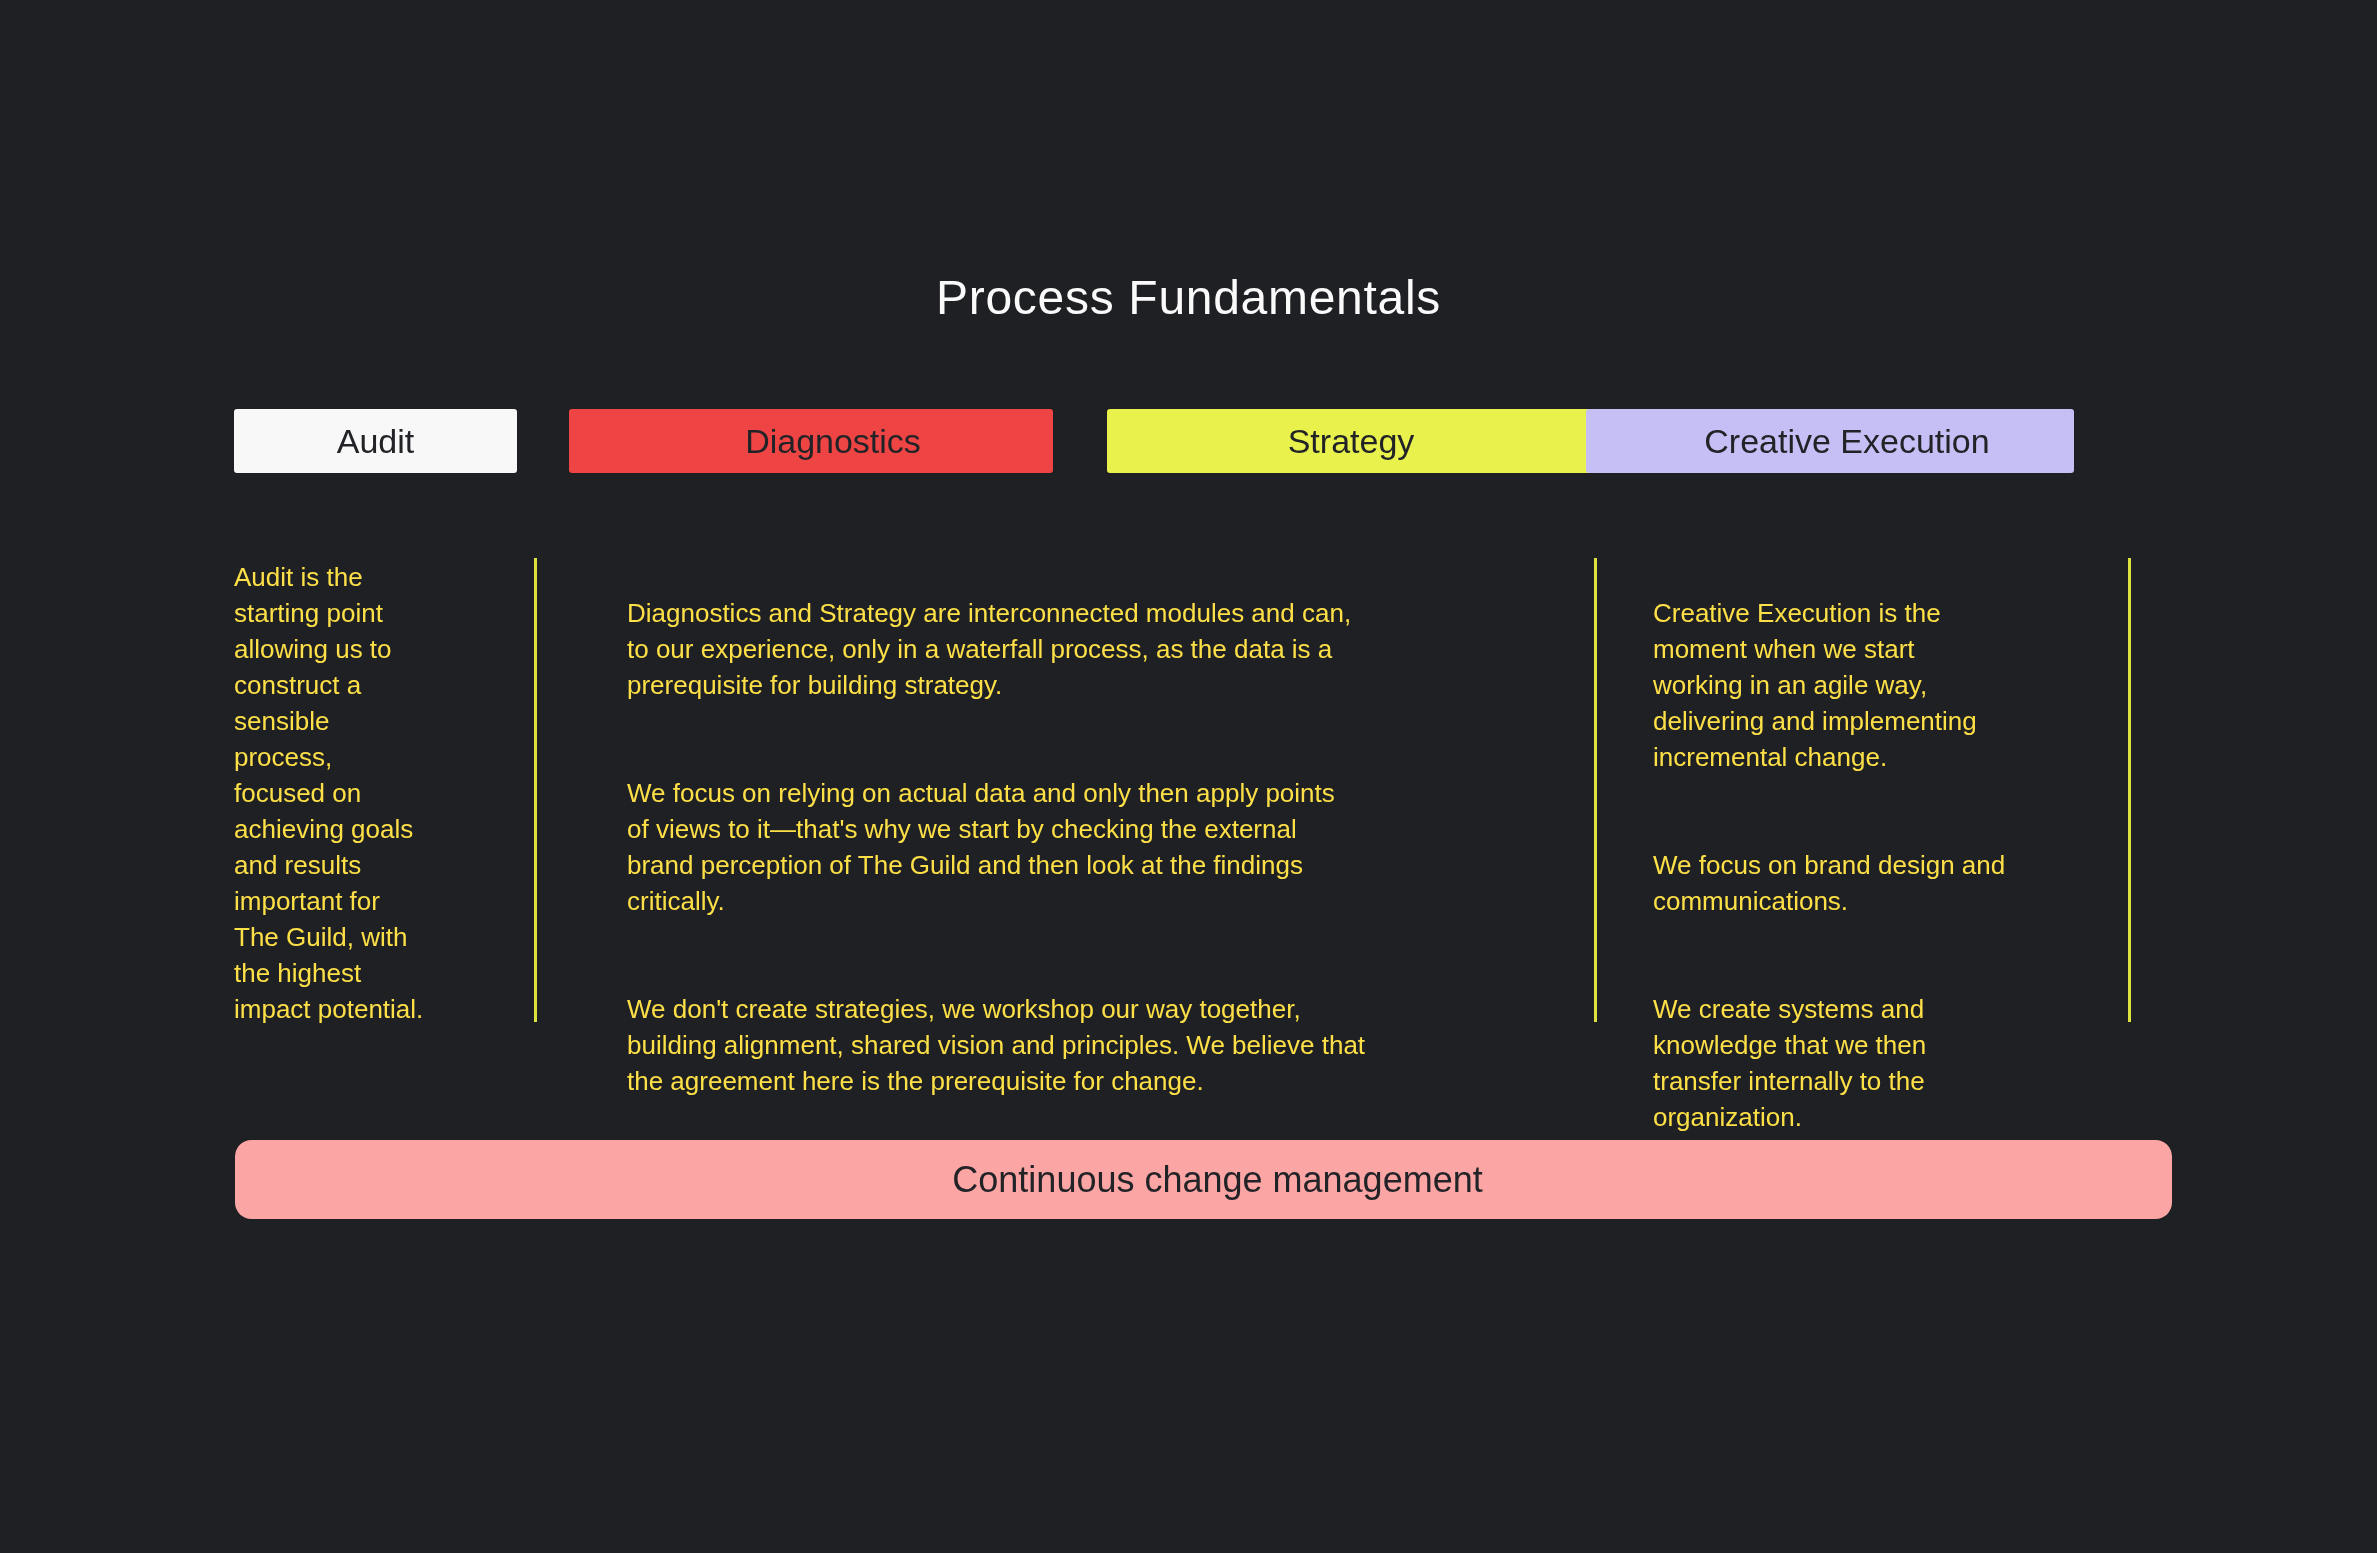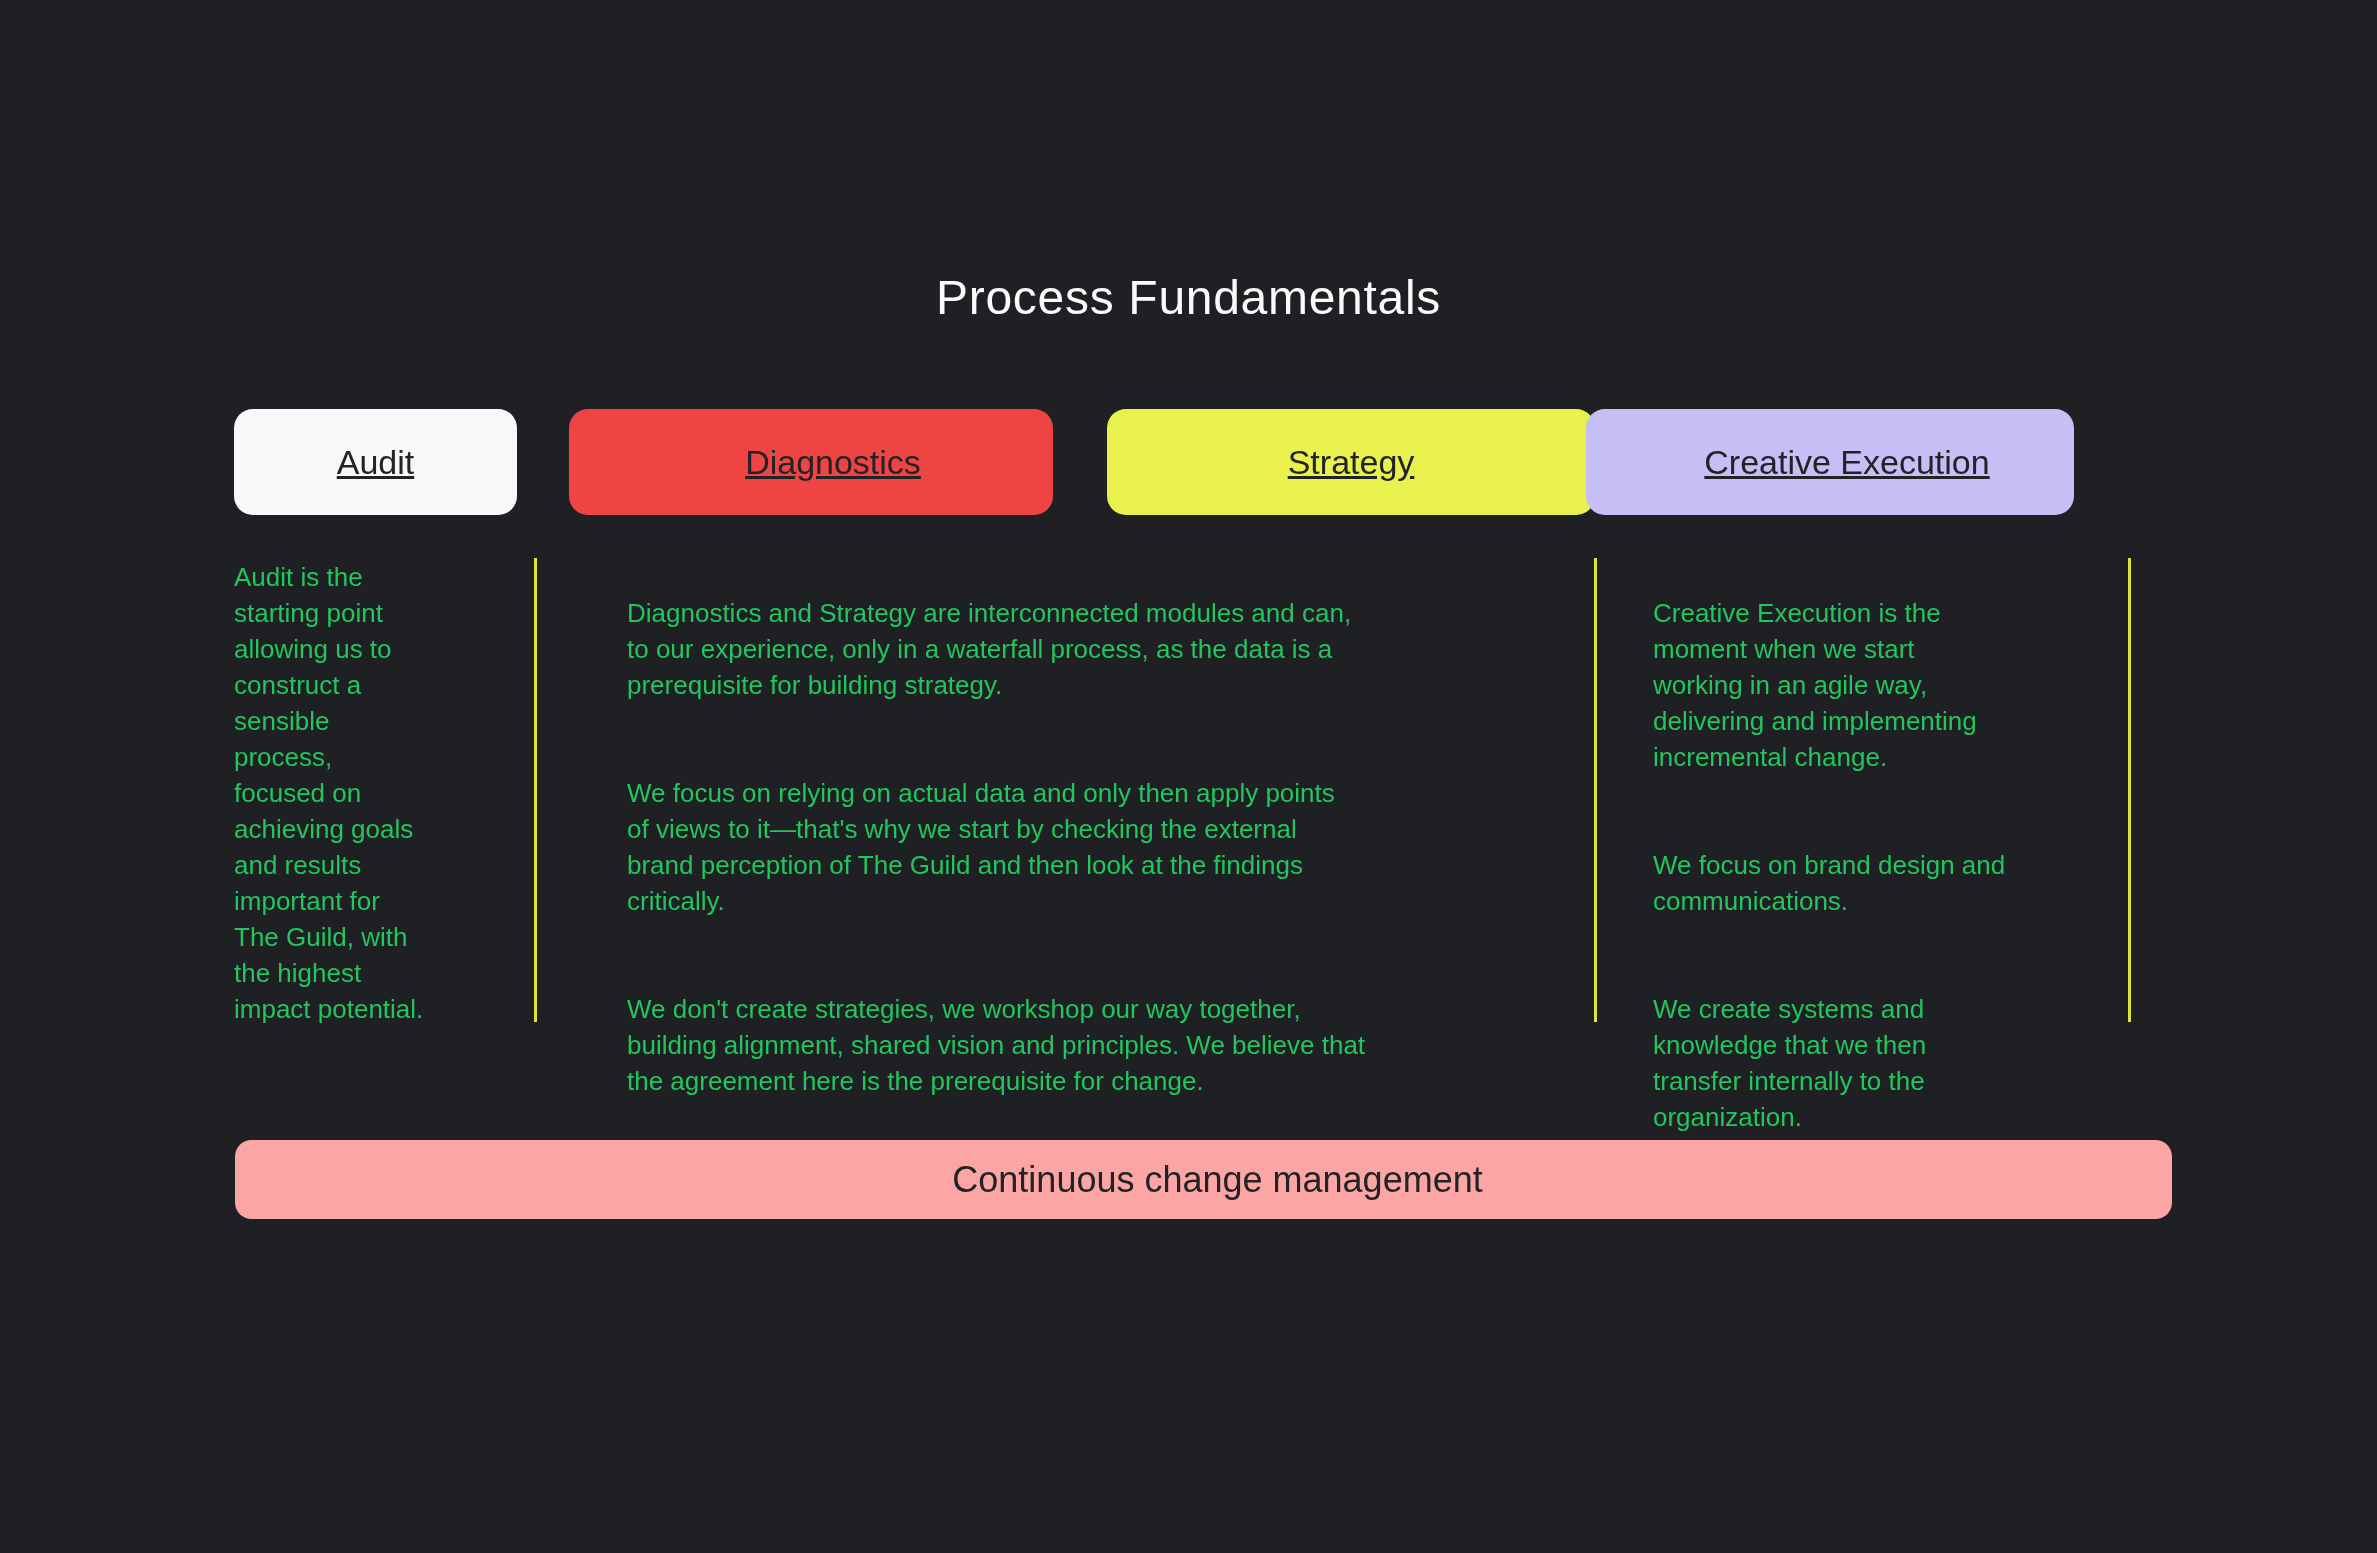--- a/index.html
+++ b/index.html
@@ -22,42 +22,41 @@
     width: 100%;
     text-align: center;
     font-size: 48px;
     font-weight: 400;
     letter-spacing: 0.7px;
     color: #FAFAFB;
   }
   .pill {
     position: absolute;
     top: 409px;
-    height: 106px;
-    border-radius: 19px;
+    height: 64px;
+    border-radius: 3px;
     display: flex;
     align-items: center;
     justify-content: center;
     font-size: 34px;
     color: #222327;
     box-sizing: border-box;
-    text-decoration: underline;
   }
   .pill-audit       { left: 234px;  width: 283px; }
   .pill-diagnostics { left: 569px;  width: 484px; }
   .pill-strategy    { left: 1107px; width: 488px; }
   .pill-creative    { left: 1586px; width: 488px; padding-left: 34px; }
 
   .col {
     position: absolute;
     top: 559px;
     font-size: 26px;
     line-height: 36px;
     font-weight: 400;
-    color: #22c55e;
+    color: #fde047;
     white-space: pre-line;
   }
   .col-1 { left: 234px;  width: 270px;  }
   .col-2 { left: 619px;  width: 944px; }
   .col-3 { left: 1645px; width: 472px;  }
   .col p { margin: 0 0 36px 8px; }
   .col p:last-child { margin-bottom: 0; }
 
   .divider {
     position: absolute;

